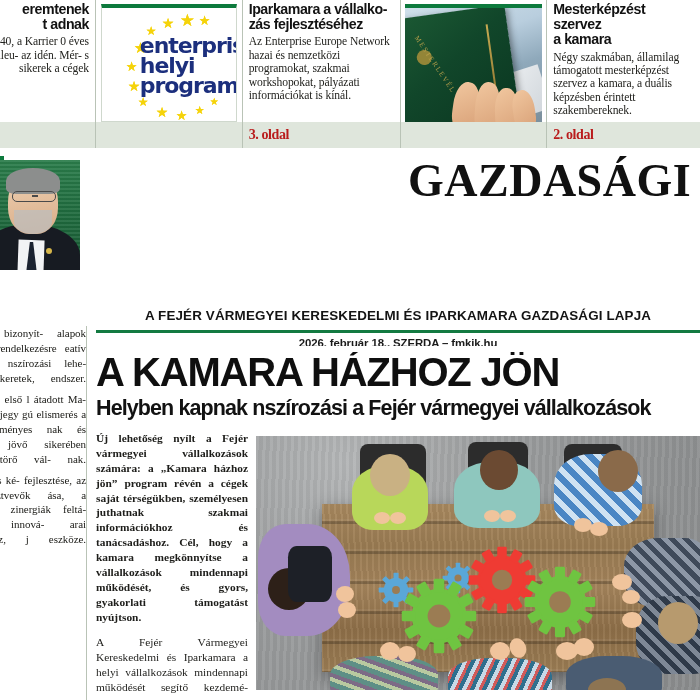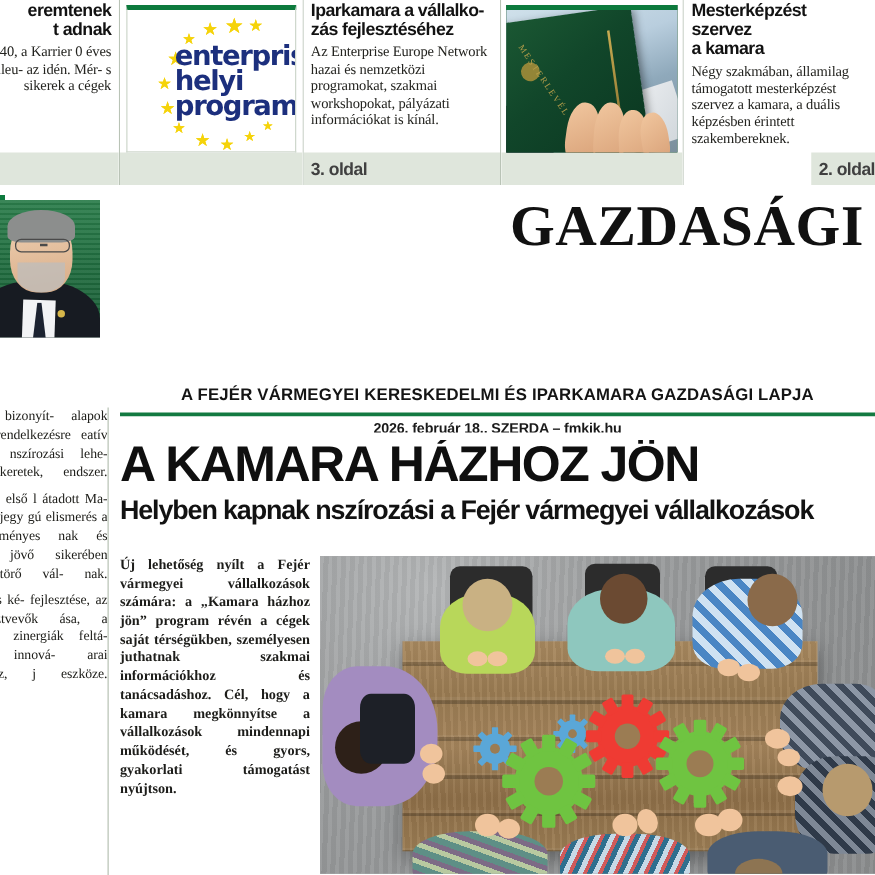--- a/index.html
+++ b/index.html
@@ -62,25 +62,25 @@
   .oldal-bar {
     background: #dfe6dc;
     height: 26px;
     display: flex;
     align-items: center;
     padding-left: 6px;
     flex: 0 0 auto;
   }
   .oldal-bar.blank { background: #dfe6dc; }
   .oldal-txt {
-    color: #404040;
+    color: #b91c1c;
     font-weight: bold;
     font-size: 14px;
     letter-spacing: -0.4px;
-    font-family: Liberation Sans, sans-serif;
+    font-family: Liberation Serif, serif;
   }
 
   
   .col1 { width: 95px; }
   .col1 .tc-text { padding-left: 0; margin-left: -38px; width: 133px; }
   .col1 .teaser-head { text-align: right; }
   .col1 .teaser-body { text-align: right; }
 
   
   .vrule {
@@ -184,21 +184,21 @@
     width: 58px; height: 46px;
     background: linear-gradient(140deg,#f2f4f6,#cfd5da);
     transform: rotate(-18deg);
   }
   .cert-dark {
     position: absolute; left:-6px; bottom:-6px; width: 46px; height: 40px;
     background: #18202a; transform: rotate(10deg);
   }
 
   
-  .col5 { width: 153px; align-items: flex-end; }
+  .col5 { width: 153px; }
 
   
   .masthead {
     position: absolute;
     left: 0; top: 148px;
     width: 700px; height: 198px;
     background: #ffffff;
     overflow: hidden;
   }
 
@@ -366,23 +366,23 @@
     font-family: "Liberation Sans", sans-serif;
     font-weight: bold;
     font-size: 21.5px;
     line-height: 1.05;
     letter-spacing: -0.9px;
     color: #121212;
     white-space: nowrap;
   }
 
   .story-row {
-    margin-top: 25px;
+    margin-top: 11px;
     display: flex;
-    align-items: flex-start;
+    align-items: center;
   }
 
   .story-text {
     width: 152px;
     flex: 0 0 152px;
     font-family: "Liberation Serif", serif;
     font-size: 11.4px;
     line-height: 1.315;
     color: #1d1d1a;
     text-align: justify;
@@ -575,20 +575,21 @@
 
   <div class="main-wrap">
 
     <div class="headline">A KAMARA HÁZHOZ JÖN</div>
     <div class="subhead">Helyben kapnak nszírozási a Fejér vármegyei vállalkozások</div>
 
     <div class="story-row">
 
       <div class="story-text">
         <p class="lead">Új lehetőség nyílt a Fejér vármegyei vállalkozások számára: a „Kamara házhoz jön” program révén a cégek saját térségükben, személyesen juthatnak szakmai információkhoz és tanácsadáshoz. Cél, hogy a kamara megkönnyítse a vállalkozások mindennapi működését, és gyors, gyakorlati támogatást nyújtson.</p>
+        <p>A Fejér Vármegyei Kereskedelmi és Iparkamara a helyi vállalkozások mindennapi működését segítő kezdemé-</p>
       </div>
 
       <div class="gear-photo">
         <div class="gp-floor"></div>
 
         <div class="chair" style="left:104px; top:8px; width:66px; height:62px;"></div>
         <div class="chair" style="left:212px; top:6px; width:60px; height:60px;"></div>
         <div class="chair" style="left:308px; top:8px; width:58px; height:58px;"></div>
 
         <div class="gp-table"></div>

